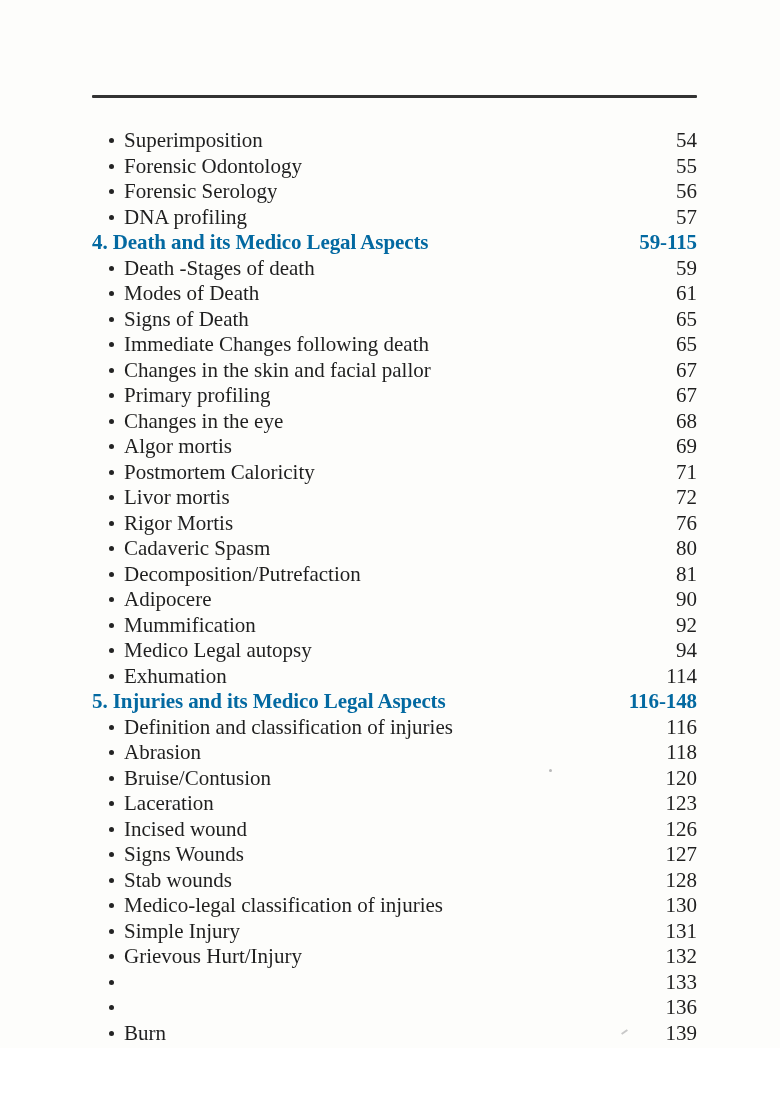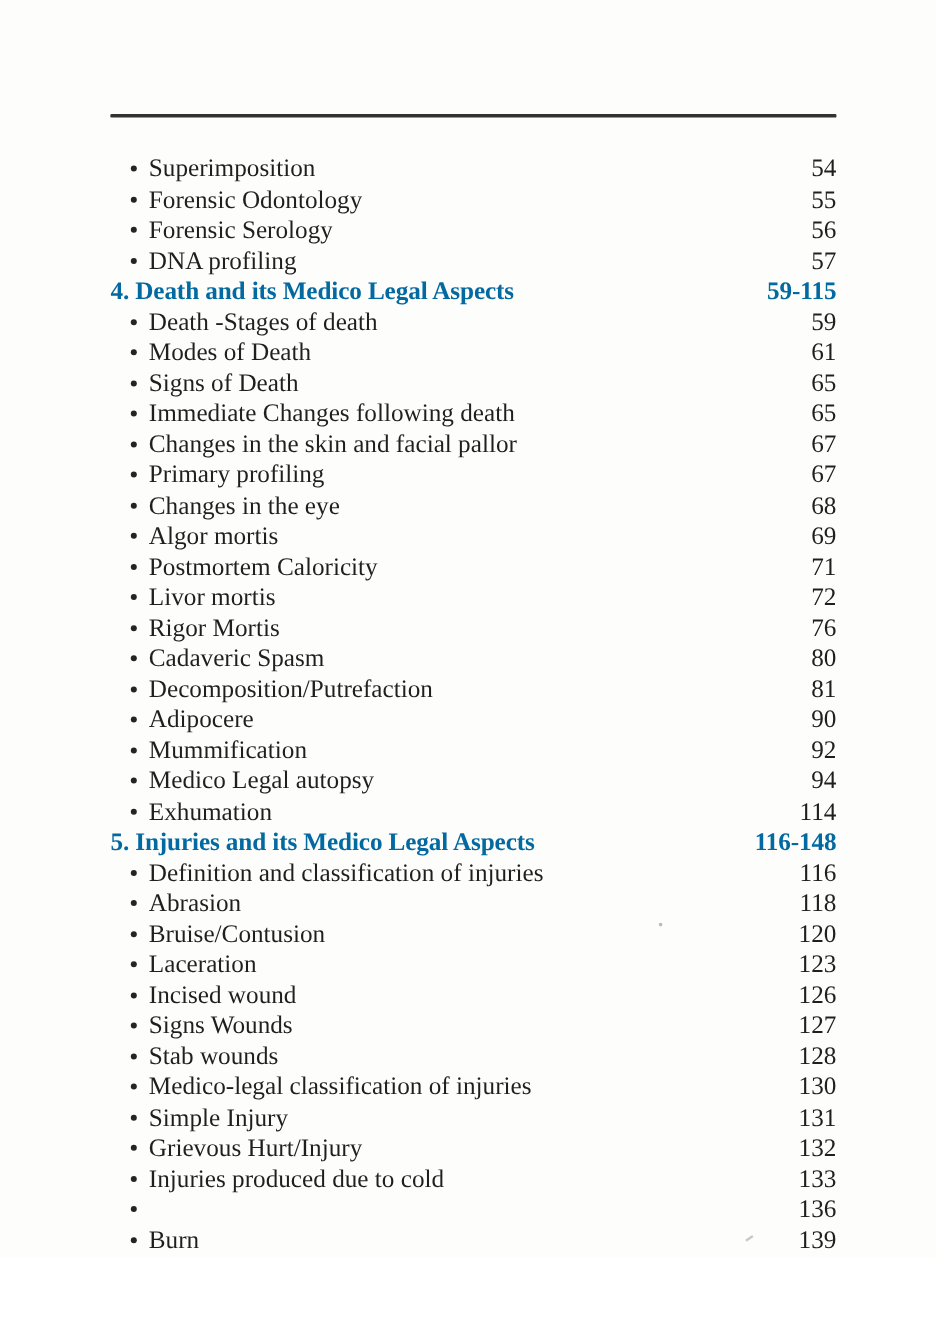--- a/index.html
+++ b/index.html
@@ -258,21 +258,20 @@
     <span class="label">Simple Injury</span>
     <span class="page-num">131</span>
   </div>
       <div class="toc-row item">
     <span class="bullet"></span>
     <span class="label">Grievous Hurt/Injury</span>
     <span class="page-num">132</span>
   </div>
       <div class="toc-row item">
     <span class="bullet"></span>
-    <span class="label">Injuries produced due to cold</span>
     <span class="page-num">133</span>
   </div>
       <div class="toc-row item">
     <span class="bullet"></span>
     <span class="page-num">136</span>
   </div>
       <div class="toc-row item">
     <span class="bullet"></span>
     <span class="label">Burn</span>
     <span class="page-num">139</span>

